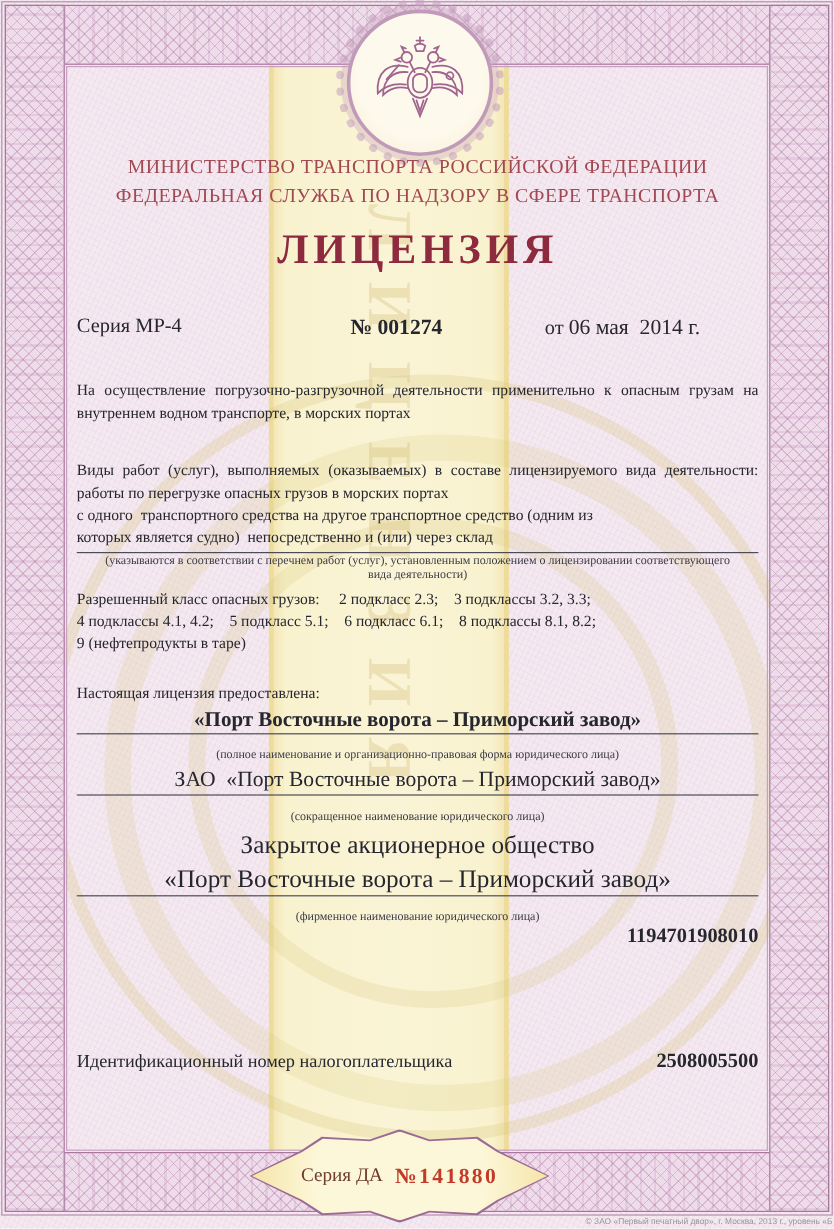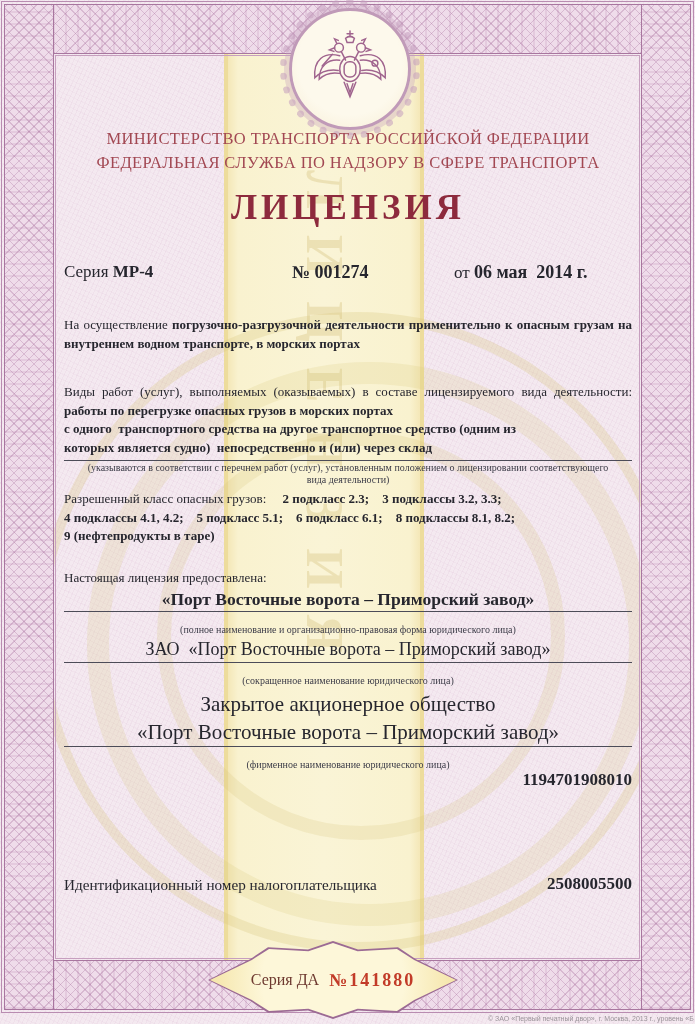--- a/index.html
+++ b/index.html
@@ -52,21 +52,21 @@
     border-radius:50%;border:7px dotted rgba(197,158,189,.55);}
   
   .content{position:absolute;left:64px;width:568px;top:0;z-index:4;color:#26262e;}
   .abs{position:absolute;width:568px;}
   .hdr{font-weight:normal;text-align:center;color:#a24853;font-size:16.5px;letter-spacing:.4px;white-space:nowrap;}
   .doc-title{font-weight:bold;text-align:center;color:#8d2a3d;font-size:35px;letter-spacing:4px;}
   .serial-row{font-size:17px;}
   .serial-row .num{position:absolute;left:228px;font-weight:bold;font-size:18px;}
   .serial-row .date{position:absolute;left:390px;}
   .para{font-size:13px;line-height:1.44;text-align:justify;}
-  .b{font-weight:bold;}
+  .b{font-weight:normal;}
   .preline{white-space:pre-line;}
   .rule{border-top:1px solid #4c4c58;height:0;}
   .caption{font-size:10px;line-height:1.2;text-align:center;color:#3c3c48;margin-top:12px;}
   .center{text-align:center;}
   .name-bold{font-size:17.5px;font-weight:bold;line-height:1.35;}
   .name-reg{font-size:21px;line-height:1.35;}
   .name-short{font-size:18px;line-height:1.3;}
   .num-row{display:flex;align-items:flex-start;}
   .num-row .lbl{width:385px;font-size:15.2px;line-height:1.42;}
   .num-row .val{margin-left:auto;font-weight:bold;font-size:17px;}

